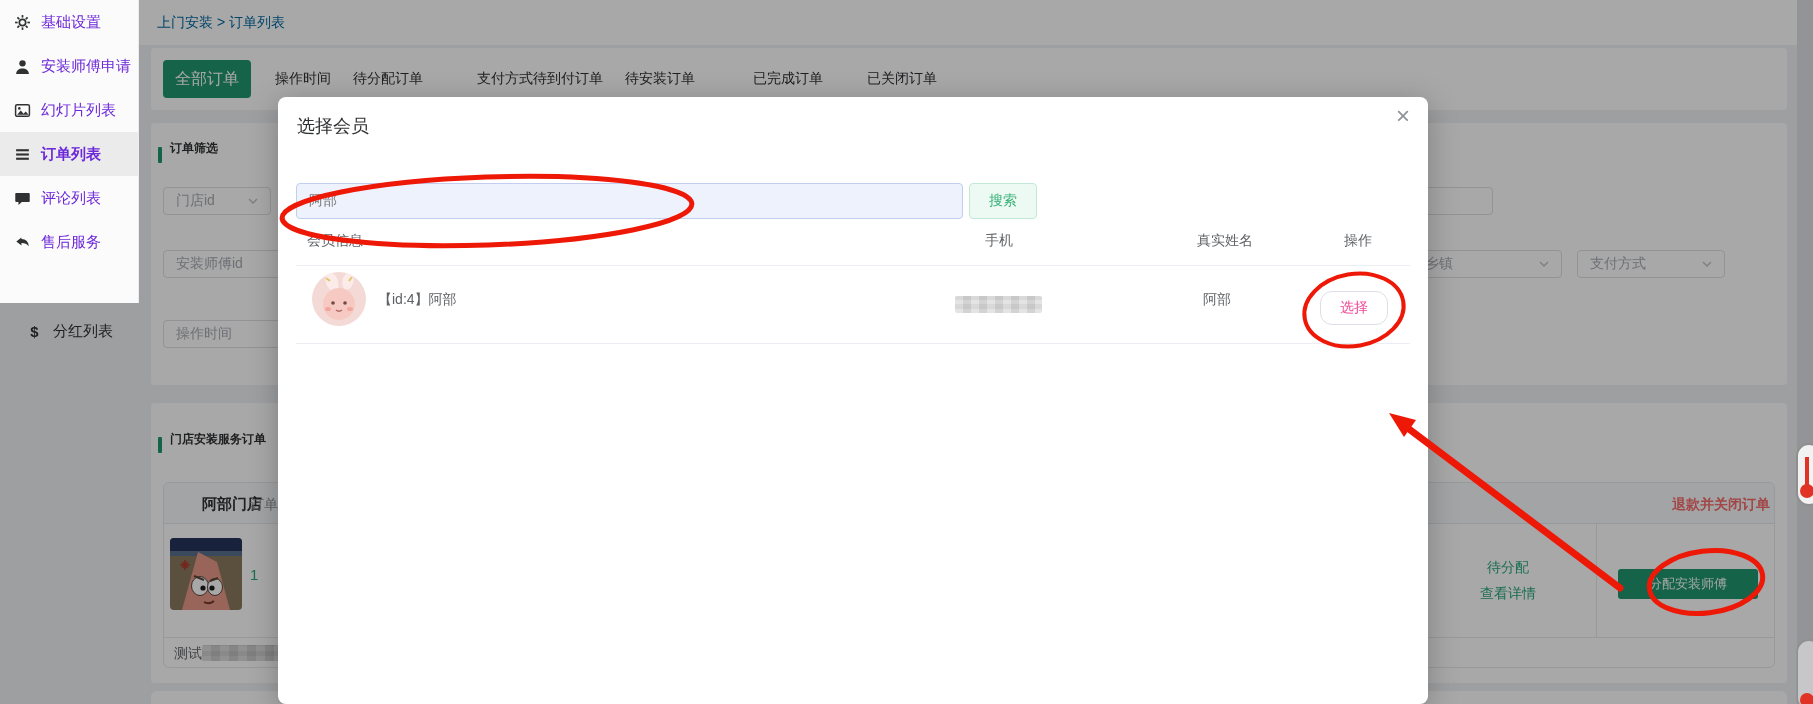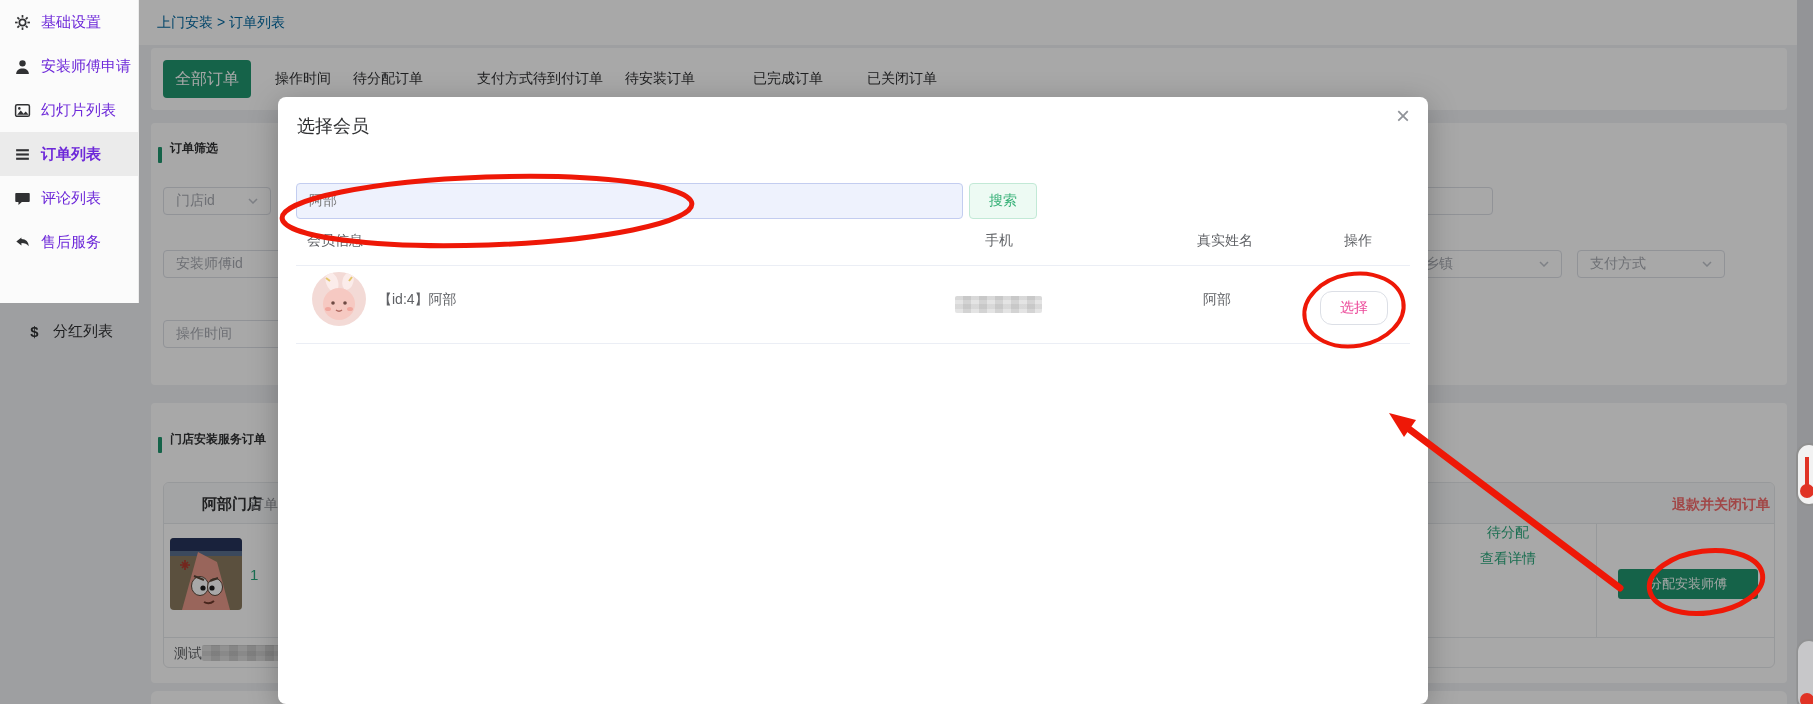--- a/index.html
+++ b/index.html
@@ -35,21 +35,21 @@
     border:1px solid #e6e8eb;border-radius:6px;overflow:hidden;}
   .head-row{position:relative;height:41px;background:#f8f9fa;border-bottom:1px solid #e6e8eb;}
   .store-name{position:absolute;left:10px;top:12px;font-size:15px;font-weight:bold;color:#303133;margin-left:28px;}
   .order-id{position:absolute;left:86px;top:13px;font-size:14px;color:#909399;}
   .refund-link{position:absolute;left:1508px;top:13px;font-size:14px;color:#f56c6c;font-weight:bold;}
   .body-row{position:relative;height:114px;border-bottom:1px solid #e6e8eb;}
   .prod-img{position:absolute;left:6px;top:14px;width:72px;height:72px;border-radius:4px;overflow:hidden;}
   .qty{position:absolute;left:86px;top:42px;font-size:15px;color:#2aa87c;}
   .vdiv{position:absolute;left:1432px;top:0;width:1px;height:114px;background:#e6e8eb;}
   .status-col{position:absolute;left:1256px;top:0;width:176px;height:114px;display:flex;
-    flex-direction:column;align-items:center;justify-content:flex-start;gap:8px;}
+    flex-direction:column;align-items:center;justify-content:center;gap:8px;}
   .green-link{font-size:14px;color:#2aa87c;}
   .assign-btn{position:absolute;left:1454px;top:45px;width:140px;height:30px;background:#219670;
     color:#f2fbf7;font-size:13px;border:none;border-radius:3px;display:flex;align-items:center;justify-content:center;}
   .foot-row{position:relative;height:31px;}
   .foot-label{position:absolute;left:10px;top:7px;font-size:14px;color:#606266;}
   .blurbar{position:absolute;left:38px;top:7px;width:151px;height:16px;border-radius:2px;
     background:repeating-linear-gradient(90deg,#dcdcdc 0 9px,#cbcbcb 9px 18px),
                repeating-linear-gradient(0deg,rgba(255,255,255,.45) 0 5px,rgba(0,0,0,.05) 5px 10px);
     background-blend-mode:multiply;}
 

